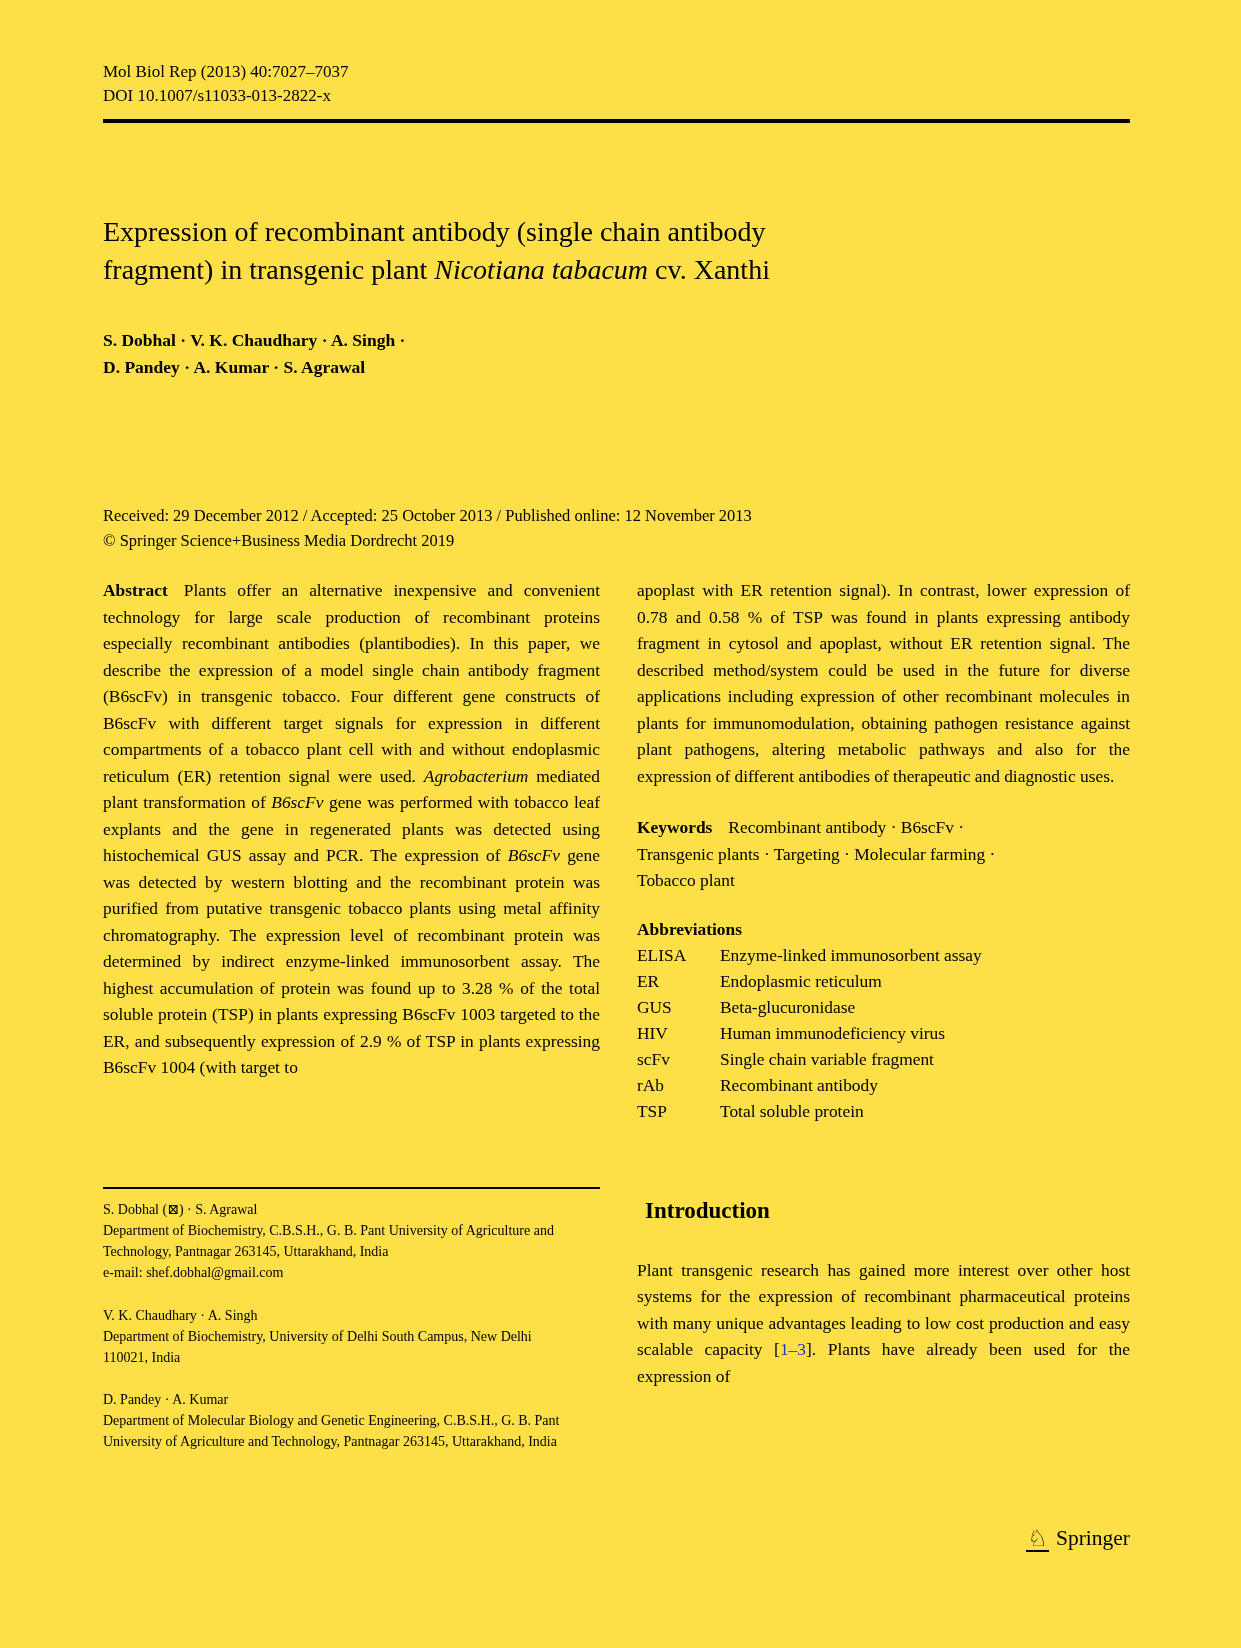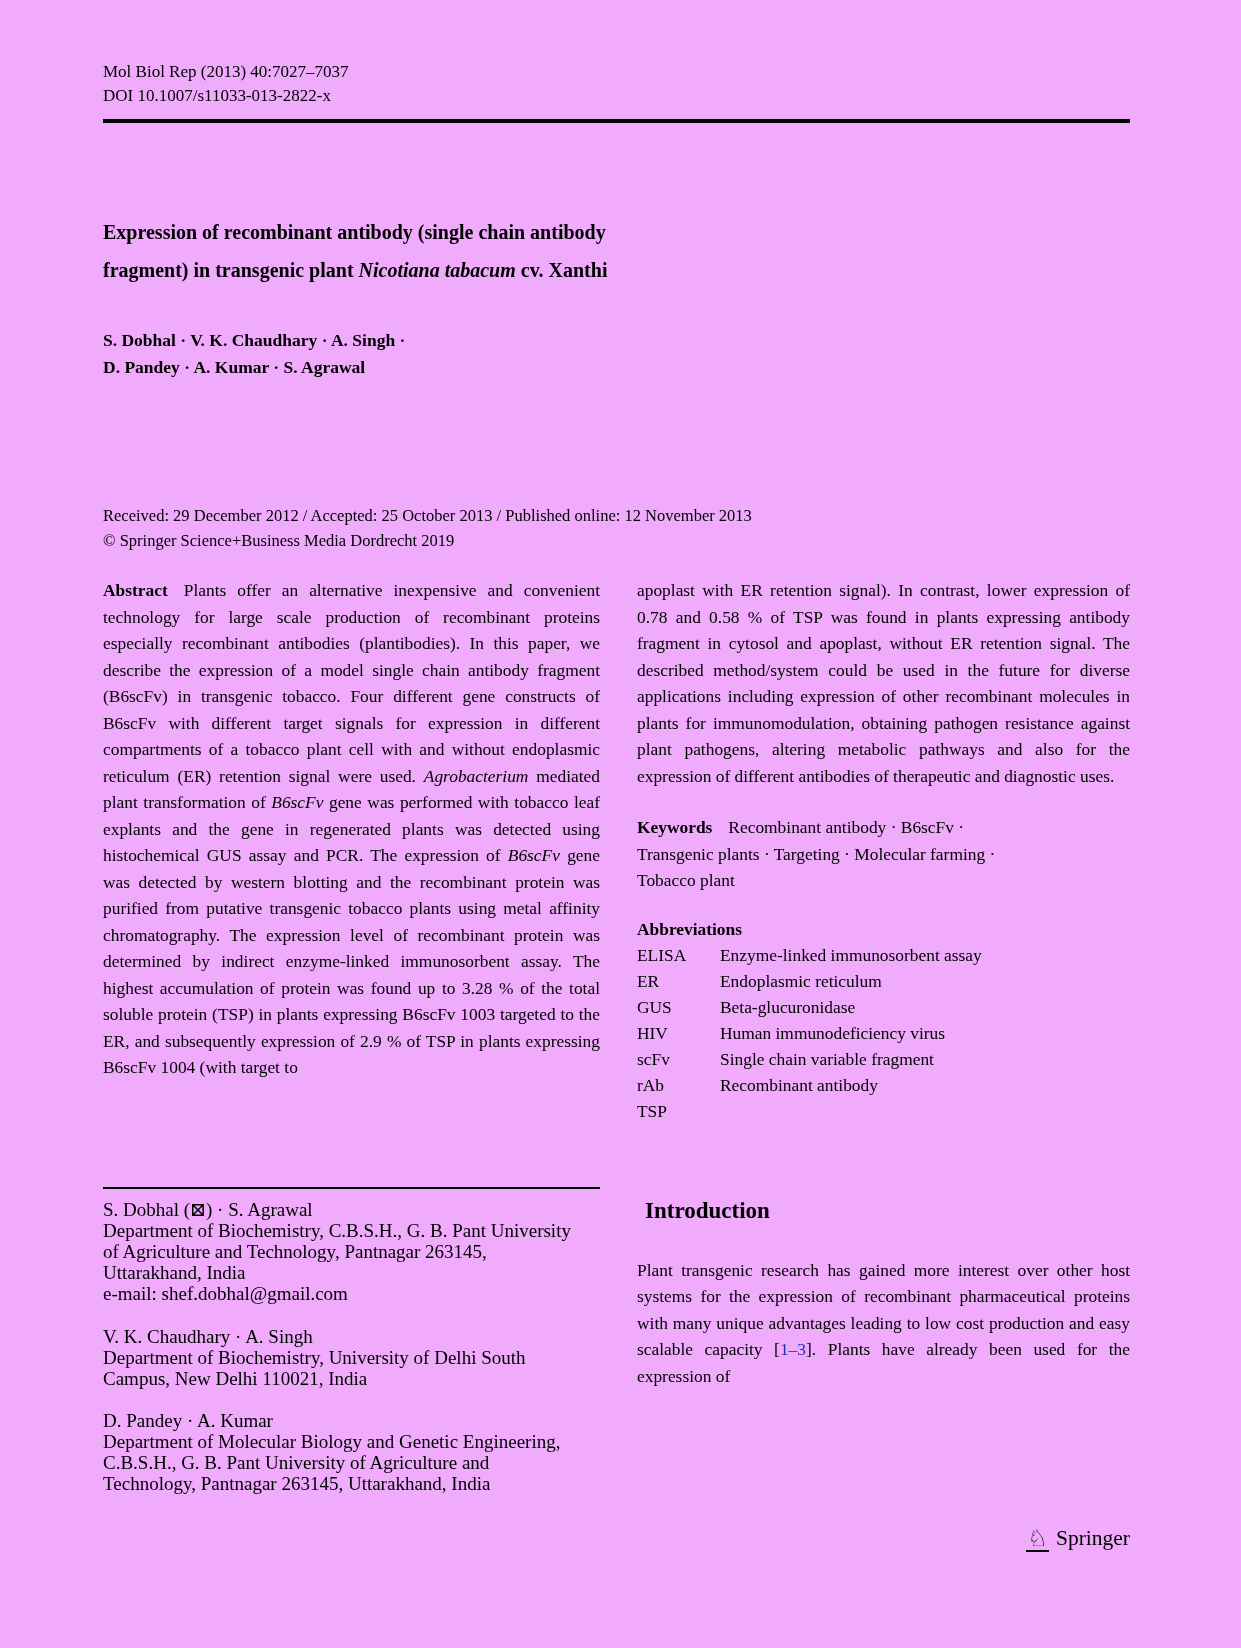--- a/index.html
+++ b/index.html
@@ -1,48 +1,48 @@
 <!DOCTYPE html>
 <html style="--link-blue: #2433b5;"><head>
 <meta charset="utf-8">
 <style>
   html,body{margin:0;padding:0;background:#e8e8e8;}
   .page{
     position:relative;
     width:1241px;height:1648px;
-    background:#f0abfc;
+    background:#fde047;
     font-family:"Liberation Serif","DejaVu Serif",serif;
     color:#000;
     overflow:hidden;
   }
   .abs{position:absolute;}
   
   .journal-header{top:60px;left:103px;width:1027px;font-size:17px;line-height:24px;}
   .header-rule{top:119px;left:103px;width:1027px;height:4px;background:#000;}
   
-  .article-title{top:213px;left:103px;width:980px;font-size:20px;line-height:38px;font-weight:bold;}
+  .article-title{top:213px;left:103px;width:980px;font-size:28px;line-height:38px;font-weight:normal;}
   .authors-block{top:327px;left:103px;width:900px;font-size:17.5px;line-height:27px;font-weight:bold;}
   .dates-block{top:503px;left:103px;width:1027px;font-size:16.5px;line-height:25px;}
   
   .cols{top:577px;left:103px;width:1027px;display:flex;gap:37px;}
   .col-left{width:497px;}
   .col-right{width:493px;}
   .body-text{font-size:17.4px;line-height:26.5px;text-align:justify;margin:0;}
   .sec-label{font-weight:bold;margin-right:16px;}
   .keywords-block{margin-top:25px;font-size:17.4px;line-height:26.5px;}
   .abbrev-block{margin-top:22px;font-size:17.4px;line-height:26.5px;}
   .abbrev-heading{font-weight:bold;margin:0;font-size:17.4px;line-height:26.5px;}
   .abbrev-row{display:grid;grid-template-columns:83px 1fr;line-height:26px;}
   .intro-heading{font-weight:bold;margin:74px 0 0 8px;font-size:23px;line-height:26.5px;}
   .intro-para{margin-top:32px;}
   .it{font-style:italic;}
   .ref-link{color:var(--link-blue,#2433b5);}
   
   .footnote-block{top:1187px;left:103px;width:497px;border-top:2px solid #000;padding-top:10px;}
-  .footnote-inner{width:474px;font-size:19px;line-height:21px;}
+  .footnote-inner{width:474px;font-size:14px;line-height:21px;}
   .fn-item{margin:0 0 21px 0;}
   .fn-item:last-child{margin-bottom:0;}
   .fn2{margin-top:22px;}
   .fn3{margin-top:4px;}
   
   .springer-logo{top:1526px;left:930px;width:200px;text-align:right;font-size:21.5px;white-space:nowrap;}
   .knight-icon{display:inline-block;font-size:23px;border-bottom:2px solid #000;line-height:23px;padding:0 1px 0 1px;margin-right:7px;transform:translateY(1px);}
 </style>
 </head>
 <body>
@@ -94,20 +94,21 @@
         <div class="abbrev-row">
             <span>scFv</span>
             <span>Single chain variable fragment</span>
           </div>
         <div class="abbrev-row">
             <span>rAb</span>
             <span>Recombinant antibody</span>
           </div>
         <div class="abbrev-row">
             <span>TSP</span>
+            <span>Total soluble protein</span>
           </div>
       </div>
 
       <p class="intro-heading">Introduction</p>
       <p class="body-text intro-para"><span>Plant transgenic research has gained more interest over other host systems for the expression of recombinant pharmaceutical proteins with many unique advantages leading to low cost production and easy scalable capacity [</span><span class="ref-link">1–3</span><span>]. Plants have already been used for the expression of</span></p>
     </div>
   </div>
 
   <div class="abs footnote-block">
     <div class="footnote-inner">

